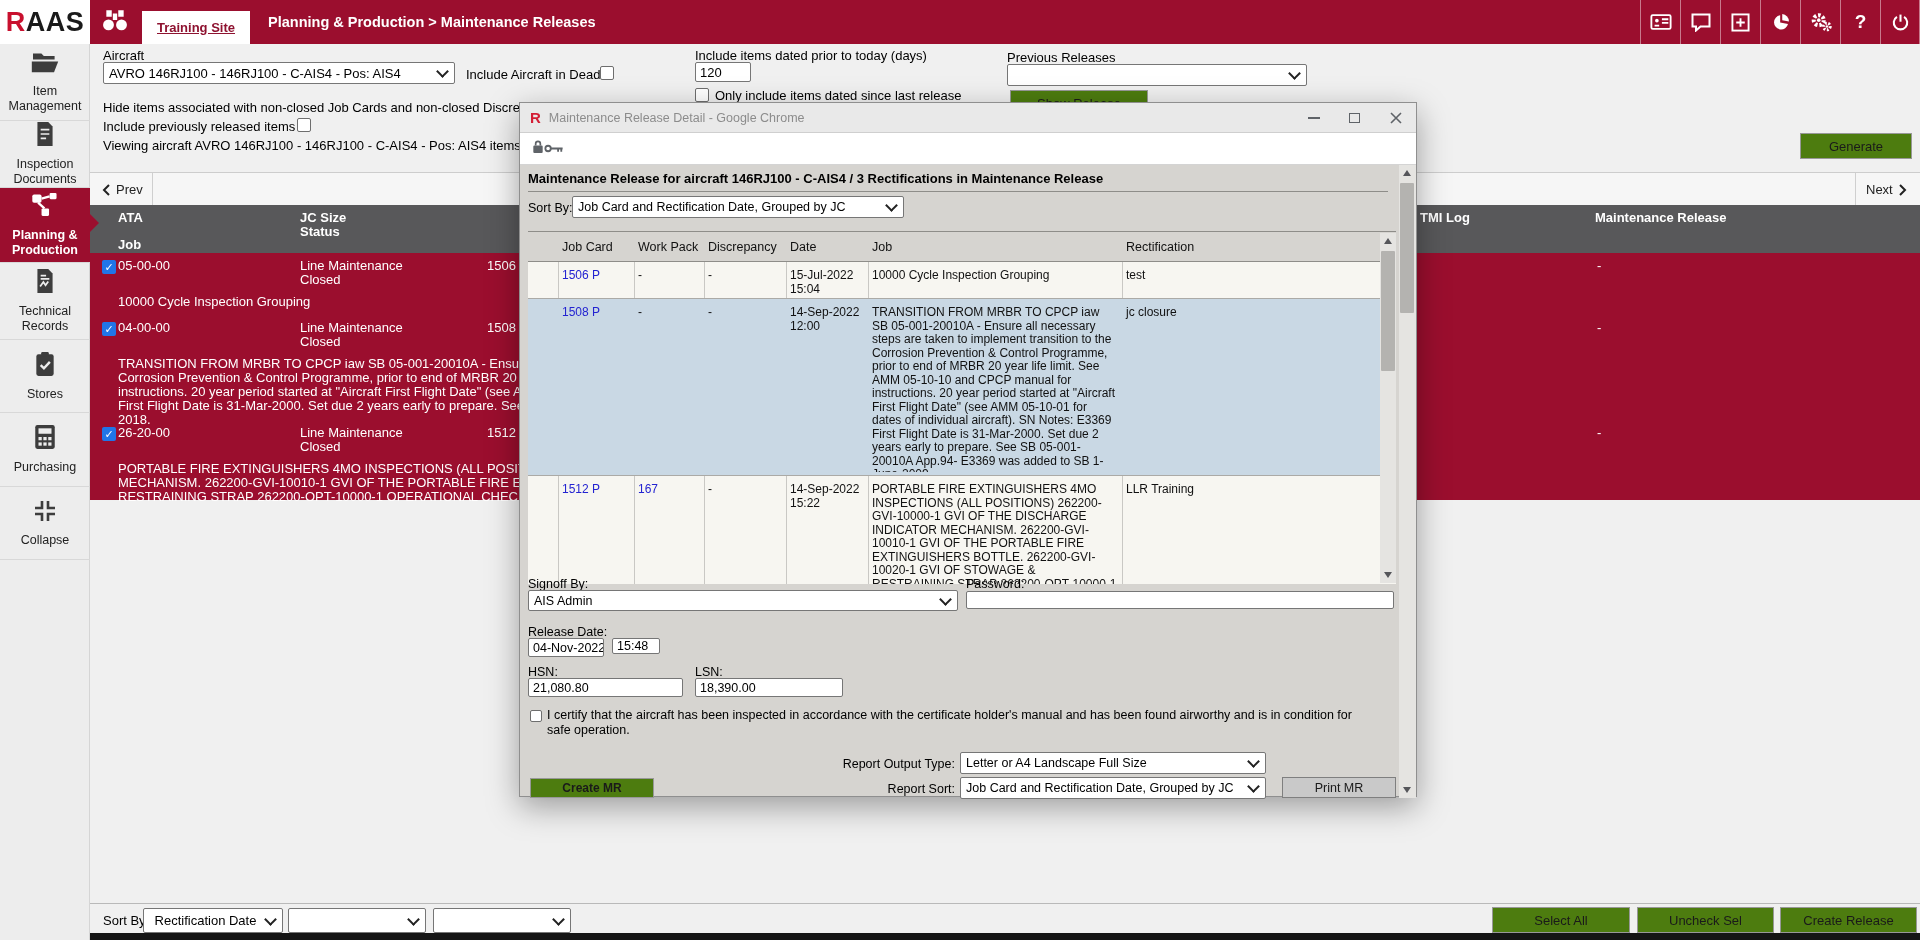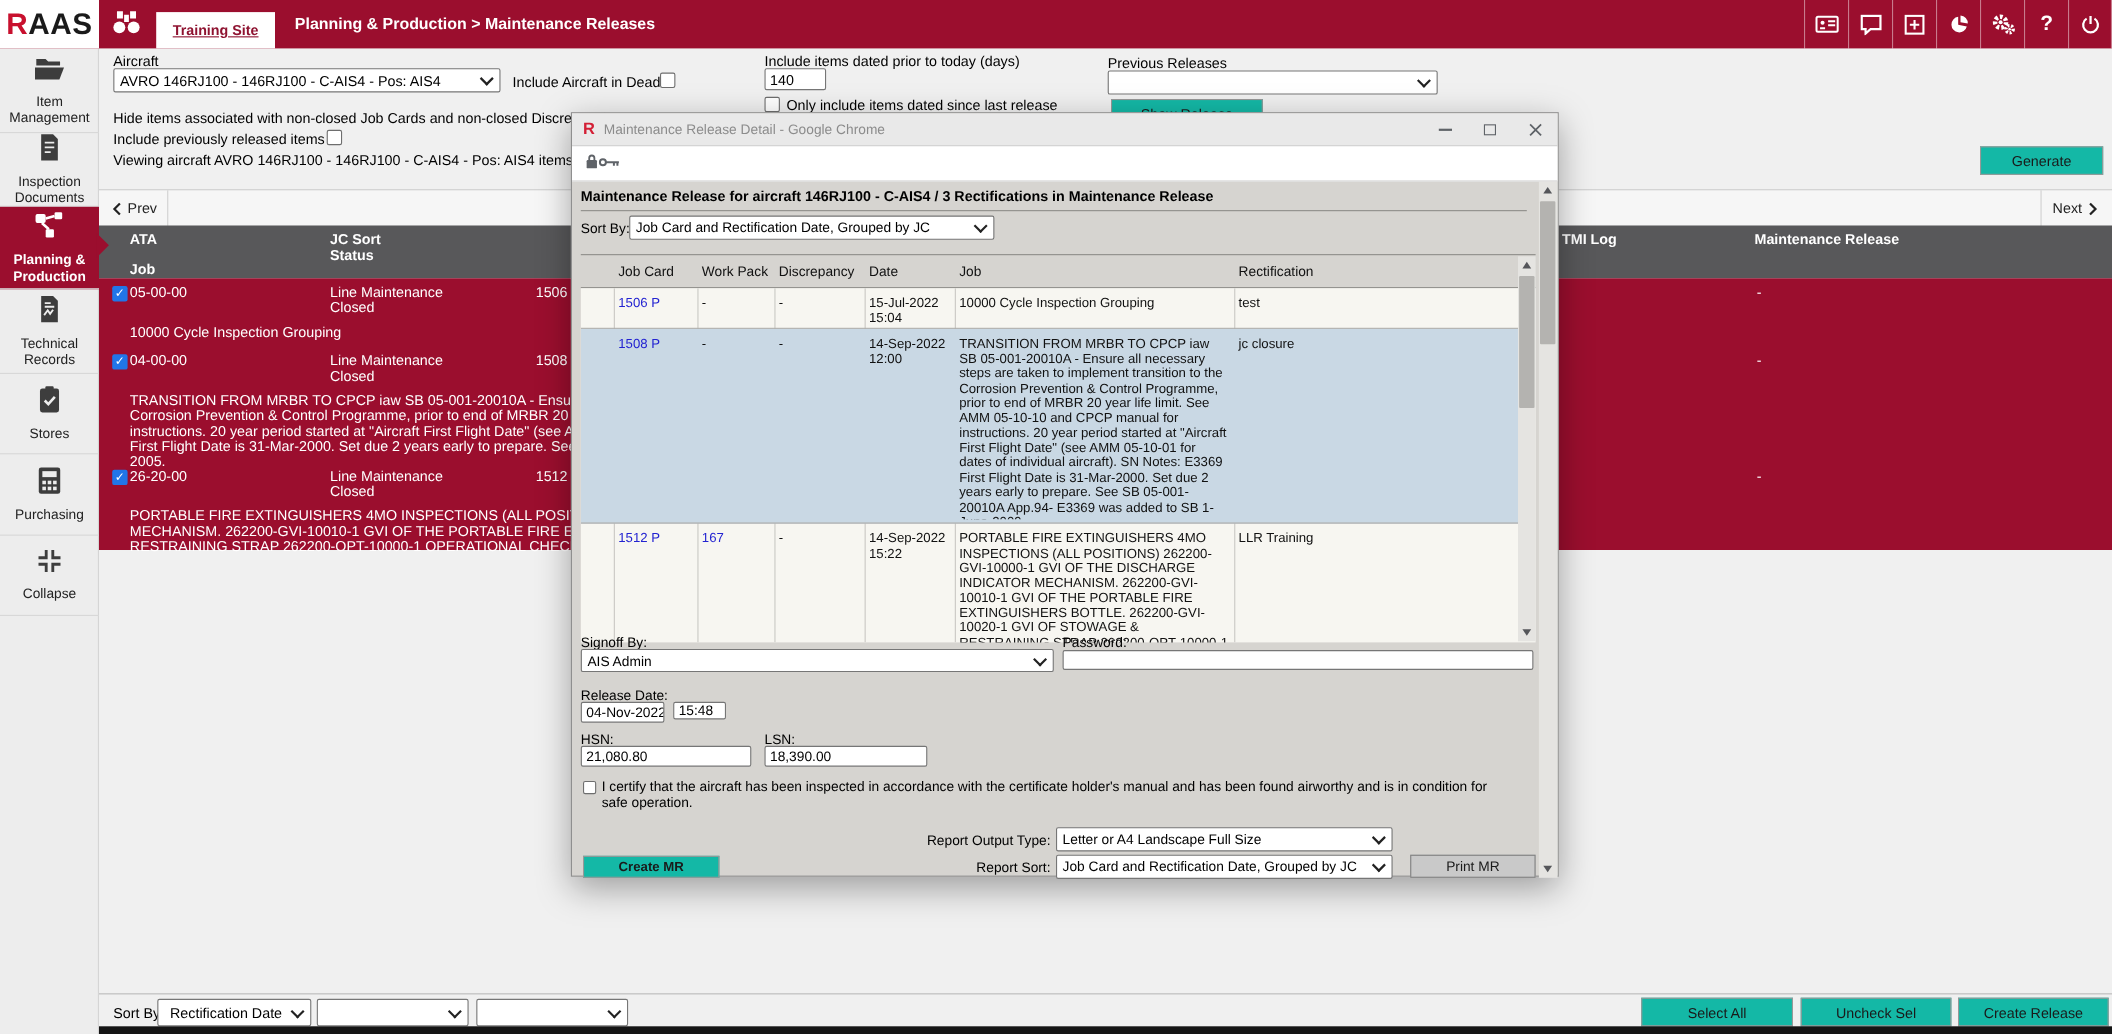--- a/index.html
+++ b/index.html
@@ -30,21 +30,21 @@
   .side-pointer { position:absolute; right:-10px; top:168px; width:0; height:0; border-top:11px solid transparent; border-bottom:11px solid transparent; border-left:11px solid #9B0E2E; z-index:6; }
 
   
   .lab { font-size:13px; color:#000; white-space:nowrap; }
   .sel { background:#fff; border:1px solid #767676; border-radius:2px; font-size:13px; color:#000; display:flex; align-items:center; padding:0 20px 0 5px; white-space:nowrap; overflow:hidden; cursor:pointer; }
   .sel::after { content:""; position:absolute; right:7px; top:50%; margin-top:-6px; width:7px; height:7px; border-right:2px solid #222; border-bottom:2px solid #222; transform:rotate(45deg); }
   .sel { position:absolute; }
   .inp { position:absolute; background:#fff; border:1px solid #767676; border-radius:2px; font-size:13px; color:#000; display:flex; align-items:center; padding:0 4px; white-space:nowrap; overflow:hidden; }
   .cb { position:absolute; width:14px; height:14px; background:#fff; border:1px solid #6e6e6e; border-radius:2px; cursor:pointer; }
   .cb-blue { position:absolute; width:14px; height:14px; background:#2175E8; border-radius:2px; color:#fff; font-size:11px; line-height:14px; text-align:center; cursor:pointer; }
-  .btn { position:absolute; background:#14b8a6; border:1px solid #989898; font-size:13px; color:#1a1a1a; display:flex; align-items:center; justify-content:center; cursor:pointer; }
+  .btn { position:absolute; background:#4d7c0f; border:1px solid #989898; font-size:13px; color:#1a1a1a; display:flex; align-items:center; justify-content:center; cursor:pointer; }
 
   
   .toolbar { position:absolute; left:90px; top:172px; width:1830px; height:33px; background:#F6F6F6; border-top:1px solid #CDCDCD; }
   .prev-cell { position:absolute; left:0; top:0; width:63px; height:33px; border-right:1px solid #CFCFCF; display:flex; align-items:center; gap:6px; padding-left:12px; cursor:pointer; font-size:13px; color:#222; }
   .next-cell { position:absolute; right:0; top:0; width:65px; height:33px; border-left:1px solid #CFCFCF; display:flex; align-items:center; gap:6px; padding-left:10px; cursor:pointer; font-size:13px; color:#222; }
 
   
   .grid { position:absolute; left:90px; top:205px; width:1830px; height:295px; }
   .grid-header { position:absolute; left:0; top:0; width:1830px; height:48px; background:#58585A; color:#fff; font-size:13px; font-weight:bold; }
   .grid-rows { position:absolute; left:0; top:48px; width:1830px; height:247px; background:#9B0E2E; color:#fff; font-size:13px; }
@@ -218,21 +218,21 @@
 
   <div>
     <div class="abs lab" style="left:103px; top:48px;">Aircraft</div>
     <div class="sel" style="left:103px; top:62px; width:352px; height:22px;">
         <span>AVRO 146RJ100 - 146RJ100 - C-AIS4 - Pos: AIS4</span>
       </div>
     <div class="abs lab" style="left:466px; top:67px;">Include Aircraft in Dead</div>
     <div class="cb" style="left:600px; top:66px;"></div>
 
     <div class="abs lab" style="left:695px; top:48px;">Include items dated prior to today (days)</div>
-    <div class="inp" style="left:695px; top:62px; width:56px; height:20px;">140</div>
+    <div class="inp" style="left:695px; top:62px; width:56px; height:20px;">120</div>
     <div class="cb" style="left:695px; top:88px;"></div>
     <div class="abs lab" style="left:715px; top:88px;">Only include items dated since last release</div>
 
     <div class="abs lab" style="left:1007px; top:50px;">Previous Releases</div>
     <div class="sel" style="left:1007px; top:64px; width:300px; height:22px;">
         <span></span>
       </div>
     <div class="btn" style="left:1010px; top:90px; width:138px; height:26px;">Show Release</div>
 
     <div class="abs lab" style="left:103px; top:100px;">Hide items associated with non-closed Job Cards and non-closed Discrepancies</div>
@@ -254,21 +254,21 @@
       <span>Next</span>
       <svg width="8" height="12" viewBox="0 0 8 12" fill="none" stroke="#222" stroke-width="2">
           <path d="M1 1 L6 6 L1 11"></path>
         </svg>
     </div>
   </div>
 
   <div class="grid">
     <div class="grid-header">
       <div class="g" style="left:28px; top:5px;">ATA</div>
-      <div class="g" style="left:210px; top:5px;">JC Sort</div>
+      <div class="g" style="left:210px; top:5px;">JC Size</div>
       <div class="g" style="left:210px; top:19px;">Status</div>
       <div class="g" style="left:397px; top:5px;margin-left:39px;">JC#</div>
       <div class="g" style="left:1330px; top:5px;">TMI Log</div>
       <div class="g" style="left:1505px; top:5px;">Maintenance Release</div>
       <div class="g" style="left:28px; top:32px;">Job</div>
     </div>
     <div class="grid-rows">
 
       <div>
         <div class="cb-blue" style="left:12px; top:7px;">✓</div>
@@ -284,21 +284,21 @@
         <div class="cb-blue" style="left:12px; top:69px;">✓</div>
         <div class="g" style="left:28px; top:67px;">04-00-00</div>
         <div class="g" style="left:210px; top:67px;">Line Maintenance</div>
         <div class="g" style="left:210px; top:81px;">Closed</div>
         <div class="g" style="left:397px; top:67px;">1508 P</div>
         <div class="g" style="left:1507px; top:67px;">-</div>
         <div class="g" style="left:28px; top:103px;">TRANSITION FROM MRBR TO CPCP iaw SB 05-001-20010A - Ensure all necessary steps</div>
         <div class="g" style="left:28px; top:117px;">Corrosion Prevention &amp; Control Programme, prior to end of MRBR 20 year life limit. See</div>
         <div class="g" style="left:28px; top:131px;">instructions. 20 year period started at "Aircraft First Flight Date" (see AMM 05-10-01 for</div>
         <div class="g" style="left:28px; top:145px;">First Flight Date is 31-Mar-2000. Set due 2 years early to prepare. See SB 05-001-20010A</div>
-        <div class="g" style="left:28px; top:159px;">2005.</div>
+        <div class="g" style="left:28px; top:159px;">2018.</div>
       </div>
 
       <div>
         <div class="cb-blue" style="left:12px; top:174px;">✓</div>
         <div class="g" style="left:28px; top:172px;">26-20-00</div>
         <div class="g" style="left:210px; top:172px;">Line Maintenance</div>
         <div class="g" style="left:210px; top:186px;">Closed</div>
         <div class="g" style="left:397px; top:172px;">1512 P</div>
         <div class="g" style="left:1507px; top:172px;">-</div>
         <div class="g" style="left:28px; top:208px;">PORTABLE FIRE EXTINGUISHERS 4MO INSPECTIONS (ALL POSITIONS) 262200-GVI-10000-1</div>

